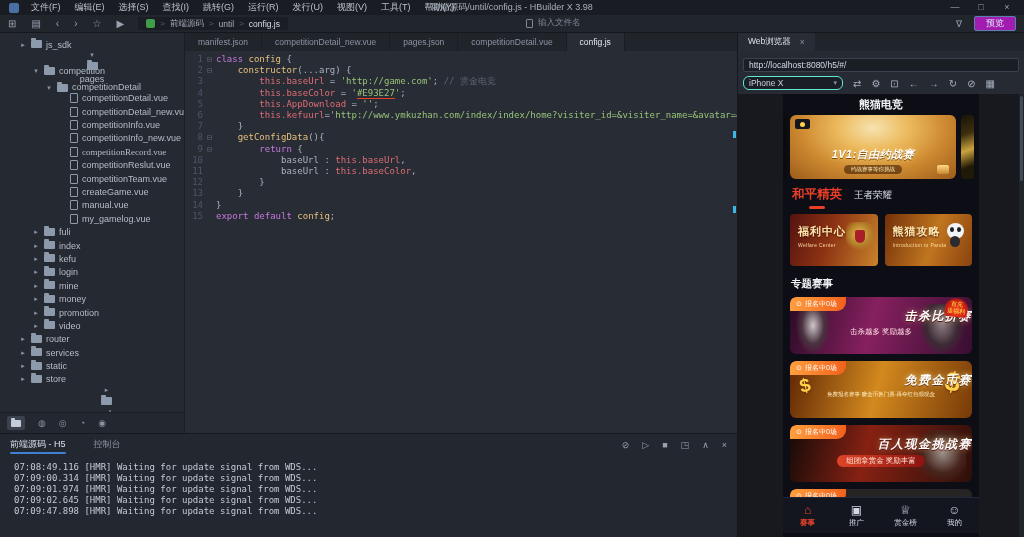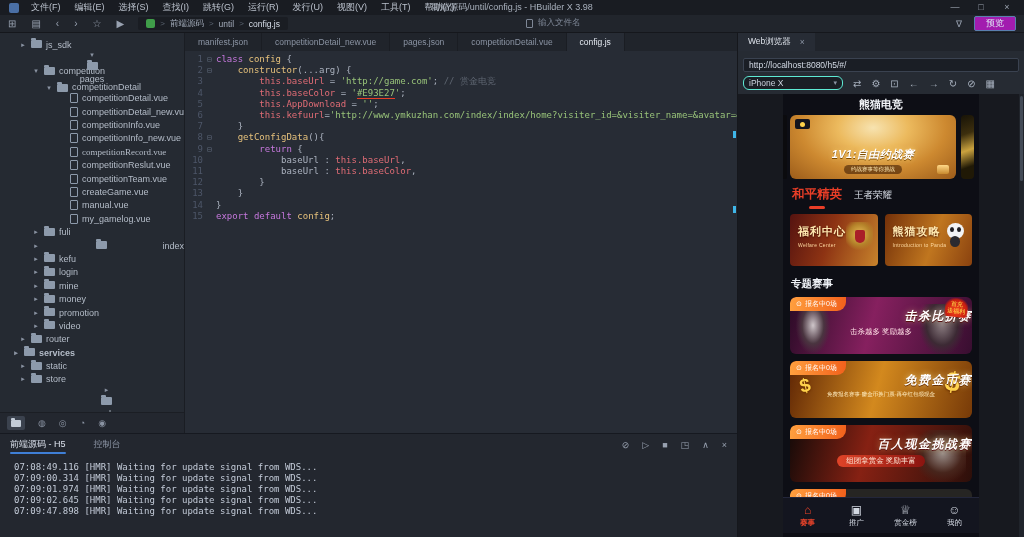--- a/index.html
+++ b/index.html
@@ -282,21 +282,21 @@
               <div class="tree-row" style="padding-left: 58px;">
                 <span class="chev"></span>
                 <span class="ficon file"></span>
                 <span class="tlabel">my_gamelog.vue</span>
               </div>
               <div class="tree-row" style="padding-left: 32px;">
                 <span class="chev">▸</span>
                 <span class="ficon folder"></span>
                 <span class="tlabel">fuli</span>
               </div>
-              <div class="tree-row" style="padding-left: 32px; justify-content: space-between;">
+              <div class="tree-row" style="padding-left: 32px;">
                 <span class="chev">▸</span>
                 <span class="ficon folder"></span>
                 <span class="tlabel">index</span>
               </div>
               <div class="tree-row" style="padding-left: 32px;">
                 <span class="chev">▸</span>
                 <span class="ficon folder"></span>
                 <span class="tlabel">kefu</span>
               </div>
               <div class="tree-row" style="padding-left: 32px;">
@@ -322,21 +322,21 @@
               <div class="tree-row" style="padding-left: 32px;">
                 <span class="chev">▸</span>
                 <span class="ficon folder"></span>
                 <span class="tlabel">video</span>
               </div>
               <div class="tree-row" style="padding-left: 19px;">
                 <span class="chev">▸</span>
                 <span class="ficon folder"></span>
                 <span class="tlabel">router</span>
               </div>
-              <div class="tree-row" style="padding-left: 12px; font-weight: bold;">
+              <div class="tree-row" style="padding-left: 19px;">
                 <span class="chev">▸</span>
                 <span class="ficon folder"></span>
                 <span class="tlabel">services</span>
               </div>
               <div class="tree-row" style="padding-left: 19px;">
                 <span class="chev">▸</span>
                 <span class="ficon folder"></span>
                 <span class="tlabel">static</span>
               </div>
               <div class="tree-row" style="padding-left: 19px;">

